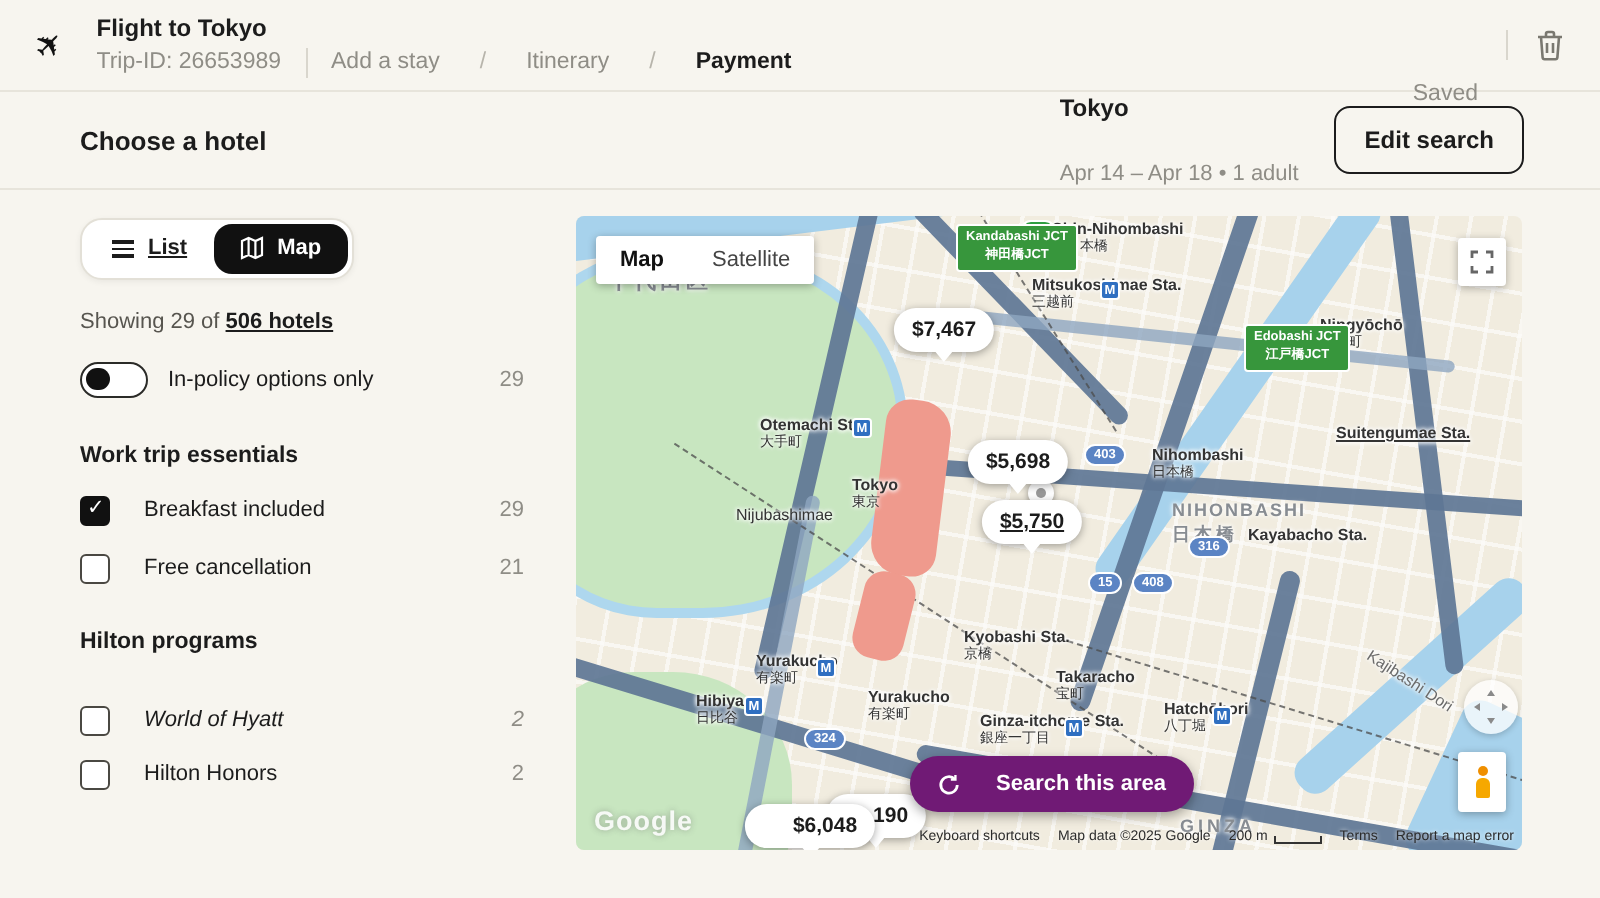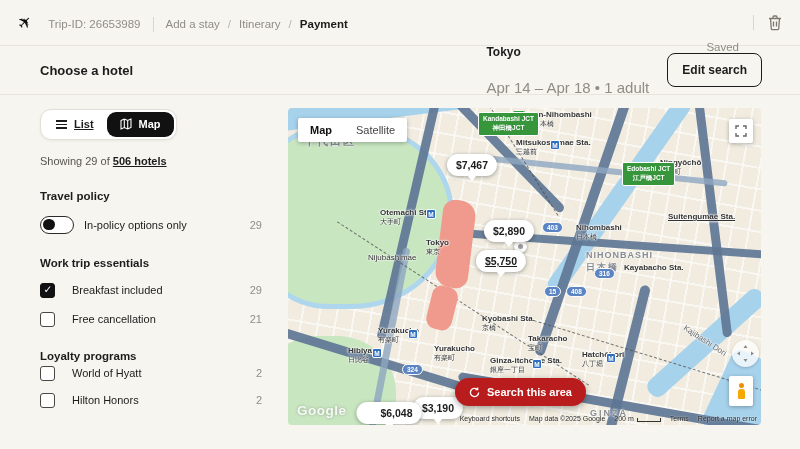--- a/index.html
+++ b/index.html
@@ -12,33 +12,33 @@
 
   
   .topbar { position:absolute; top:0; left:0; right:0; height:46px;
     border-bottom:1px solid #e7e4db; display:flex; align-items:center; }
   .plane-ic { margin-left:18px; font-size:17px; transform:rotate(-45deg); color:#111; }
   .trip-block { margin-left:16px; }
   .trip-title { font-size:12px; font-weight:bold; }
   .trip-sub { display:flex; align-items:center; gap:12px; margin-top:3px; }
   .trip-id { font-size:11.5px; color:#8f8d86; }
   .vdiv { width:1px; height:15px; background:#d9d6cd; }
-  .crumbs { display:flex; align-items:flex-end; gap:8px; font-size:11.5px; color:#8f8d86; }
+  .crumbs { display:flex; align-items:flex-end; gap:20px; font-size:11.5px; color:#8f8d86; }
   .crumb-sep { color:#b7b4ab; }
   .crumb.current { color:#1c1c1c; font-weight:bold; }
   .topbar-right { margin-left:auto; margin-right:18px; display:flex; align-items:center; gap:14px; }
   .saved { color:#8f8d86; font-size:11.5px;margin-top:48px; }
 
   
   .search-header { position:absolute; top:46px; left:0; right:0; height:49px;
     border-bottom:1px solid #e7e4db; display:flex; align-items:center; }
   .page-title { margin-left:40px; font-size:13px; font-weight:bold; }
   .sh-right { margin-left:auto; margin-right:38px; display:flex; align-items:center; gap:18px; }
   .dest-name { font-size:12px; font-weight:bold; }
-  .dest-sub { font-size:15px; color:#8f8d86; margin-top:20px; }
+  .dest-sub { font-size:11px; color:#8f8d86; margin-top:20px; }
   .edit-btn { border:1px solid #1c1c1c; border-radius:8px; background:transparent;
     padding:9px 14px; font-size:12px; font-weight:bold; cursor:pointer;
     font-family:inherit; color:#1c1c1c; }
 
   
   .sidebar { position:absolute; left:40px; top:109px; width:222px; }
   .seg-group { display:inline-flex; background:#fff; border:1px solid #e3e0d7;
     border-radius:11px; padding:2px; box-shadow:0 1px 3px rgba(0,0,0,.06); }
   .seg { display:flex; align-items:center; gap:7px; padding:6px 13px;
     font-size:11px; font-weight:bold; border-radius:9px; cursor:pointer; }
@@ -115,22 +115,22 @@
     border-radius:2px; box-shadow:0 1px 4px rgba(0,0,0,.3); display:flex;
     align-items:center; font-size:11px; }
   .maptype .mt { padding:0 12px; cursor:pointer; color:#444; }
   .maptype .mt.sel { font-weight:bold; color:#111; }
 
   .fullscreen-btn { position:absolute; right:8px; top:11px; width:24px; height:24px;
     background:#fff; border-radius:2px; box-shadow:0 1px 4px rgba(0,0,0,.3);
     display:flex; align-items:center; justify-content:center; cursor:pointer; }
 
   .search-area-btn { position:absolute; left:167px; top:270px; height:28px;
-    background:#b91c1c; color:#fff; border:none; border-radius:15px; padding:0 14px;
-    font-size:11px; font-weight:bold; display:flex; align-items:center; gap:7px;
+    background:#701a75; color:#fff; border:none; border-radius:15px; padding:0 14px;
+    font-size:11px; font-weight:bold; display:flex; align-items:center; gap:18px;
     cursor:pointer; box-shadow:0 2px 6px rgba(0,0,0,.35); font-family:inherit; }
 
   .pan-ctl { position:absolute; left:444px; top:232px; width:27px; height:27px;
     border-radius:50%; background:rgba(255,255,255,.75); box-shadow:0 1px 3px rgba(0,0,0,.2);
     cursor:pointer; }
   .pegman-box { position:absolute; left:441px; top:268px; width:24px; height:30px;
     background:#fff; border-radius:2px; box-shadow:0 1px 4px rgba(0,0,0,.3);
     display:flex; align-items:center; justify-content:center; cursor:pointer; }
   .pegman { width:8px; height:16px; position:relative; }
   .pegman::before { content:""; position:absolute; left:2px; top:0; width:5px; height:5px;
@@ -147,20 +147,21 @@
   .scalebar { display:flex; align-items:flex-end; gap:3px; }
   .scaleline { width:24px; height:4px; border-left:1px solid #333;
     border-right:1px solid #333; border-bottom:1.5px solid #333; }
 </style>
 </head>
 <body>
 
 <header class="topbar">
   <span class="plane-ic">✈</span>
   <div class="trip-block">
+    <div class="trip-title">Flight to Tokyo</div>
     <div class="trip-sub">
       <span class="trip-id">Trip-ID: 26653989</span>
       <span class="vdiv"></span>
       <nav class="crumbs">
         <span class="crumb">Add a stay</span>
         <span class="crumb-sep">/</span>
         <span class="crumb">Itinerary</span>
         <span class="crumb-sep">/</span>
         <span class="crumb current">Payment</span>
       </nav>
@@ -207,41 +208,40 @@
       </span>
       <span class="seg-label">Map</span>
     </div>
   </div>
 
   <div class="results">
     <span>Showing 29 of</span>
     <span class="res-link">506 hotels</span>
   </div>
 
-  <div class="section-h">Travel policy</div>
   <div class="filter-row">
     <span class="switch"></span>
     <span class="sw-label">In-policy options only</span>
     <span class="count">29</span>
   </div>
 
   <div class="section-h">Work trip essentials</div>
   <div class="filter-row">
     <span class="cb checked"></span>
     <span class="f-label">Breakfast included</span>
     <span class="count">29</span>
   </div>
   <div class="filter-row">
     <span class="cb"></span>
     <span class="f-label">Free cancellation</span>
     <span class="count">21</span>
   </div>
 
-  <div class="section-h">Loyalty programs</div>
-  <div class="filter-row" style="margin-top:4px;">
+  <div class="section-h">Hilton programs</div>
+  <div class="filter-row" style="margin-top:26px;font-style:italic;">
     <span class="cb"></span>
     <span class="f-label">World of Hyatt</span>
     <span class="count">2</span>
   </div>
   <div class="filter-row" style="margin-top:12px;">
     <span class="cb"></span>
     <span class="f-label">Hilton Honors</span>
     <span class="count">2</span>
   </div>
   
@@ -352,24 +352,24 @@
   <span class="metro" style="left:244px;top:251px;">M</span>
   <div class="jct" style="left:190px;top:4px;">
     <span>Kandabashi JCT</span><br><span>神田橋JCT</span>
   </div>
   <div class="jct" style="left:334px;top:54px;">
     <span>Edobashi JCT</span><br><span>江戸橋JCT</span>
   </div>
 
   <span class="dot-pin" style="left:226px;top:132px;"></span>
   <div class="price-pin" style="left:184px;top:68px;">$7,467</div>
-  <div class="price-pin" style="left:221px;top:134px;">$2,890</div>
-  <div class="price-pin" style="left:213px;top:164px;text-decoration:underline;">$5,750</div>
+  <div class="price-pin" style="left:221px;top:134px;">$5,698</div>
+  <div class="price-pin" style="left:228px;top:164px;text-decoration:underline;">$5,750</div>
   <div class="price-pin" style="left:150px;top:311px;">$3,190</div>
-  <div class="price-pin" style="left:101px;top:316px;padding-left:24px;">$6,048</div>
+  <div class="price-pin" style="left:117px;top:316px;padding-left:24px;">$6,048</div>
 
   <div class="maptype">
     <span class="mt sel">Map</span>
     <span class="mt">Satellite</span>
   </div>
   <div class="fullscreen-btn">
     <svg width="12" height="12" viewBox="0 0 12 12" fill="none" stroke="#666" stroke-width="1.4">
       <path d="M1 4V1h3M8 1h3v3M11 8v3H8M4 11H1V8"></path>
     </svg>
   </div>

